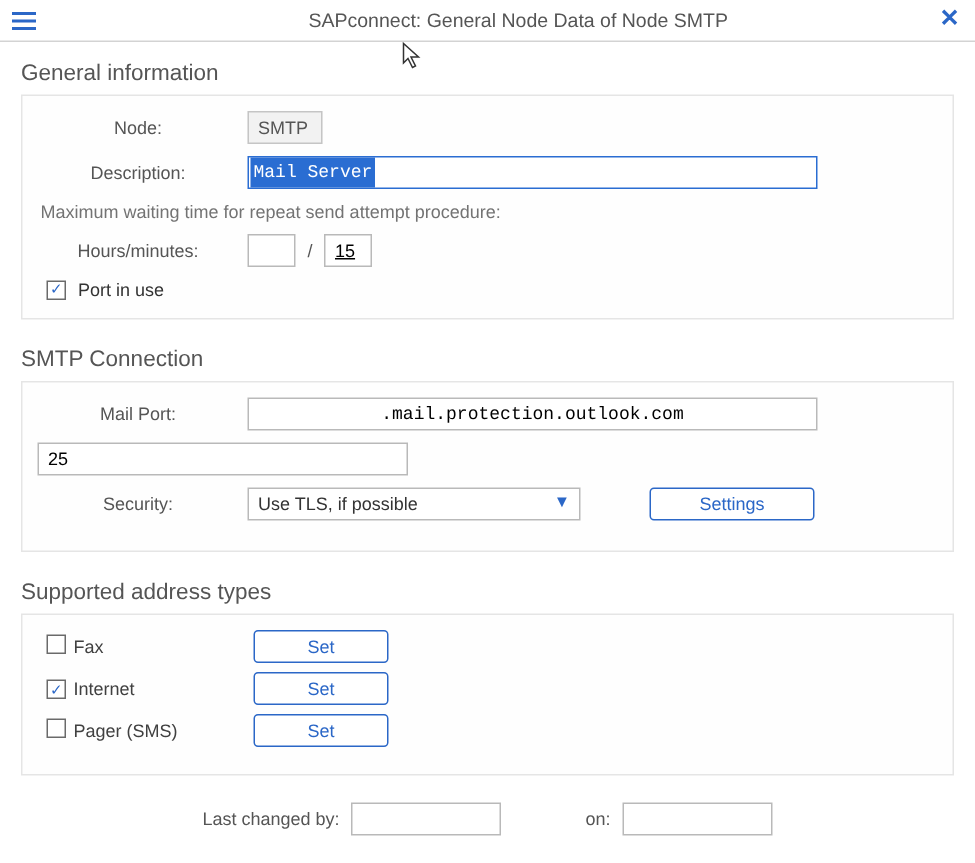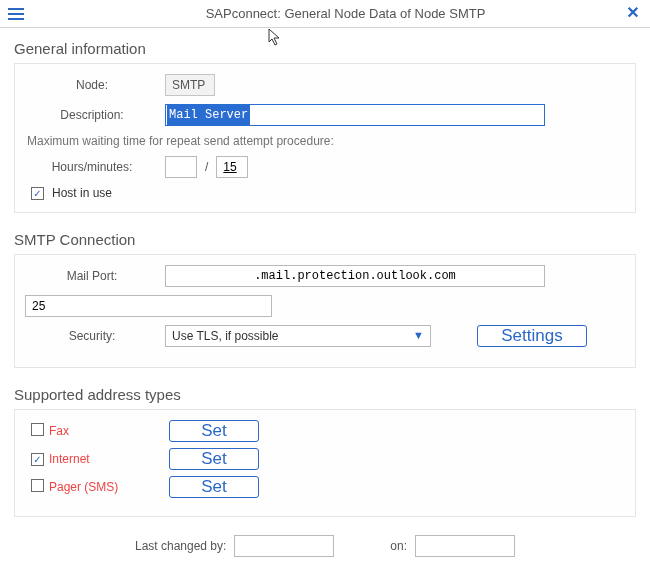--- a/index.html
+++ b/index.html
@@ -114,21 +114,21 @@
     display: inline-block;
     line-height: 20px;
     height: 20px;
     padding: 0 2px;
   }
   .select {
     height: 22px;
     border: 1px solid #b9b9b9;
     padding: 0 22px 0 6px;
     position: relative;
-    width: 266px;
+    width: 222px;
     background: #fff;
     display: flex;
     align-items: center;
     cursor: pointer;
   }
   .select .chev {
     position: absolute;
     right: 6px;
     top: 3px;
     color: #2b67c7;
@@ -157,40 +157,40 @@
     background: #fff;
   }
   .btn {
     border: 1px solid #2b67c7;
     background: #fff;
     color: #2b67c7;
     border-radius: 3px;
     height: 22px;
     min-width: 90px;
     padding: 0 18px;
-    font-size: 17px;
+    font-size: 12px;
     cursor: pointer;
   }
   .btn-settings {
     margin-left: 40px;
     min-width: 110px;
   }
   .addr-row {
     display: flex;
     align-items: center;
     margin-bottom: 6px;
     gap: 10px;
   }
   .addr-row .cb-wrap {
     width: 14px;
     padding-left: 6px;
   }
   .addr-row .addr-label {
     width: 110px;
-    color: #ef4444;
+    color: #404040;
   }
   .footer-row {
     display: flex;
     align-items: center;
     justify-content: center;
     gap: 8px;
     margin-top: 14px;
     color: #555;
   }
   .footer-row .text-input { width: 100px; }
@@ -238,21 +238,21 @@
     <div class="row">
       <div class="label-col">Hours/minutes:</div>
       <div class="val-col">
         <input class="text-input narrow" value="" style="">
         <span class="slash">/</span>
         <input class="text-input narrow" value="15" style="">
       </div>
     </div>
     <div class="checkbox-row">
       <span class="cb">✓</span>
-      <span>Host in use</span>
+      <span>Port in use</span>
     </div>
   </div>
 
   <div class="section-title">SMTP Connection</div>
   <div class="panel">
     <div class="row">
       <div class="label-col">Mail Port:</div>
       <div class="val-col">
         <input class="text-input wide" style="text-align: center;" value=".mail.protection.outlook.com">
       </div>

